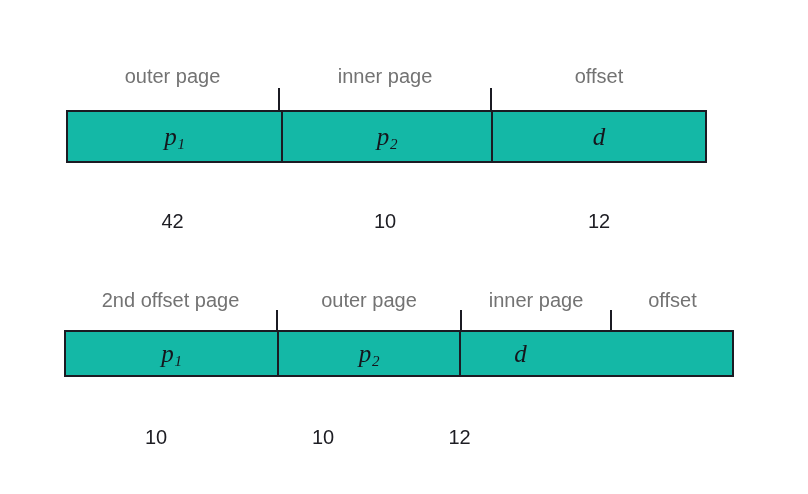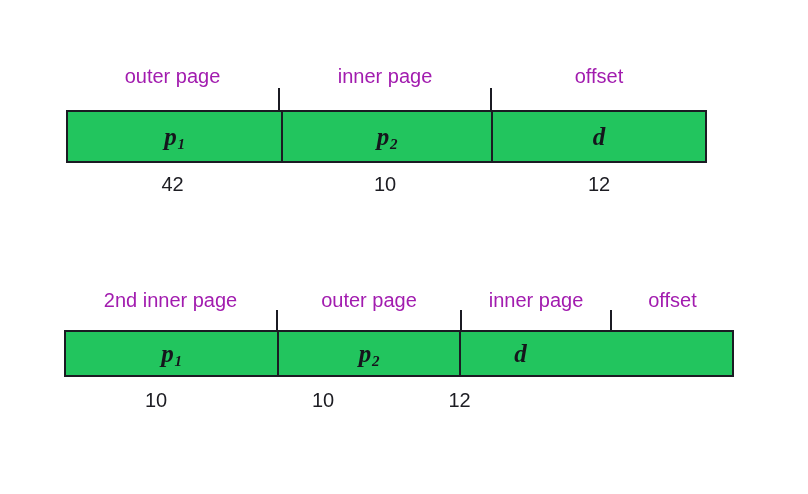--- a/index.html
+++ b/index.html
@@ -25,33 +25,32 @@
   .hdr-row {
     position: absolute;
     display: flex;
     align-items: flex-end;
   }
   .hdr-cell {
     text-align: center;
     font-family: "Liberation Sans", sans-serif;
     font-size: 20px;
     line-height: 24px;
-    color: #a21caf;
+    color: #737373;
     white-space: nowrap;
     overflow: visible;
   }
 
   
   .bar {
     position: absolute;
     display: flex;
-    background: #22c55e;
+    background: #14b8a6;
     border: 2px solid #1b1b23;
     box-sizing: border-box;
-    font-weight: bold;
   }
   .bar-cell {
     display: flex;
     align-items: center;
     justify-content: center;
     box-sizing: border-box;
     position: relative;
   }
   .bar-cell + .bar-cell {
     border-left: 2px solid #1b1b23;
@@ -79,20 +78,21 @@
     position: absolute;
     width: 2px;
     background: #1b1b23;
   }
 
   
   .ftr-row {
     position: absolute;
     display: flex;
     align-items: flex-start;
+    margin-top: 37px;
   }
   .ftr-cell {
     text-align: center;
     font-family: "Liberation Sans", sans-serif;
     font-size: 20px;
     line-height: 24px;
     color: #1d1d23;
     white-space: nowrap;
   }
 
@@ -136,21 +136,21 @@
     <div class="ftr-cell" style="width:213px">42</div>
     <div class="ftr-cell" style="width:212px">10</div>
     <div class="ftr-cell" style="width:216px">12</div>
   </div>
 
 </div>
 
 <div class="diagram" id="diagram-three-level">
 
   <div class="hdr-row">
-    <div class="hdr-cell" style="width:213px">2nd inner page</div>
+    <div class="hdr-cell" style="width:213px">2nd offset page</div>
     <div class="hdr-cell" style="width:184px">outer page</div>
     <div class="hdr-cell" style="width:150px">inner page</div>
     <div class="hdr-cell" style="width:123px">offset</div>
   </div>
 
   <div class="tick" style="left:276px; top:310px; height:22px;"></div>
   <div class="tick" style="left:460px; top:310px; height:22px;"></div>
   <div class="tick" style="left:610px; top:310px; height:22px;"></div>
 
   <div class="bar">

